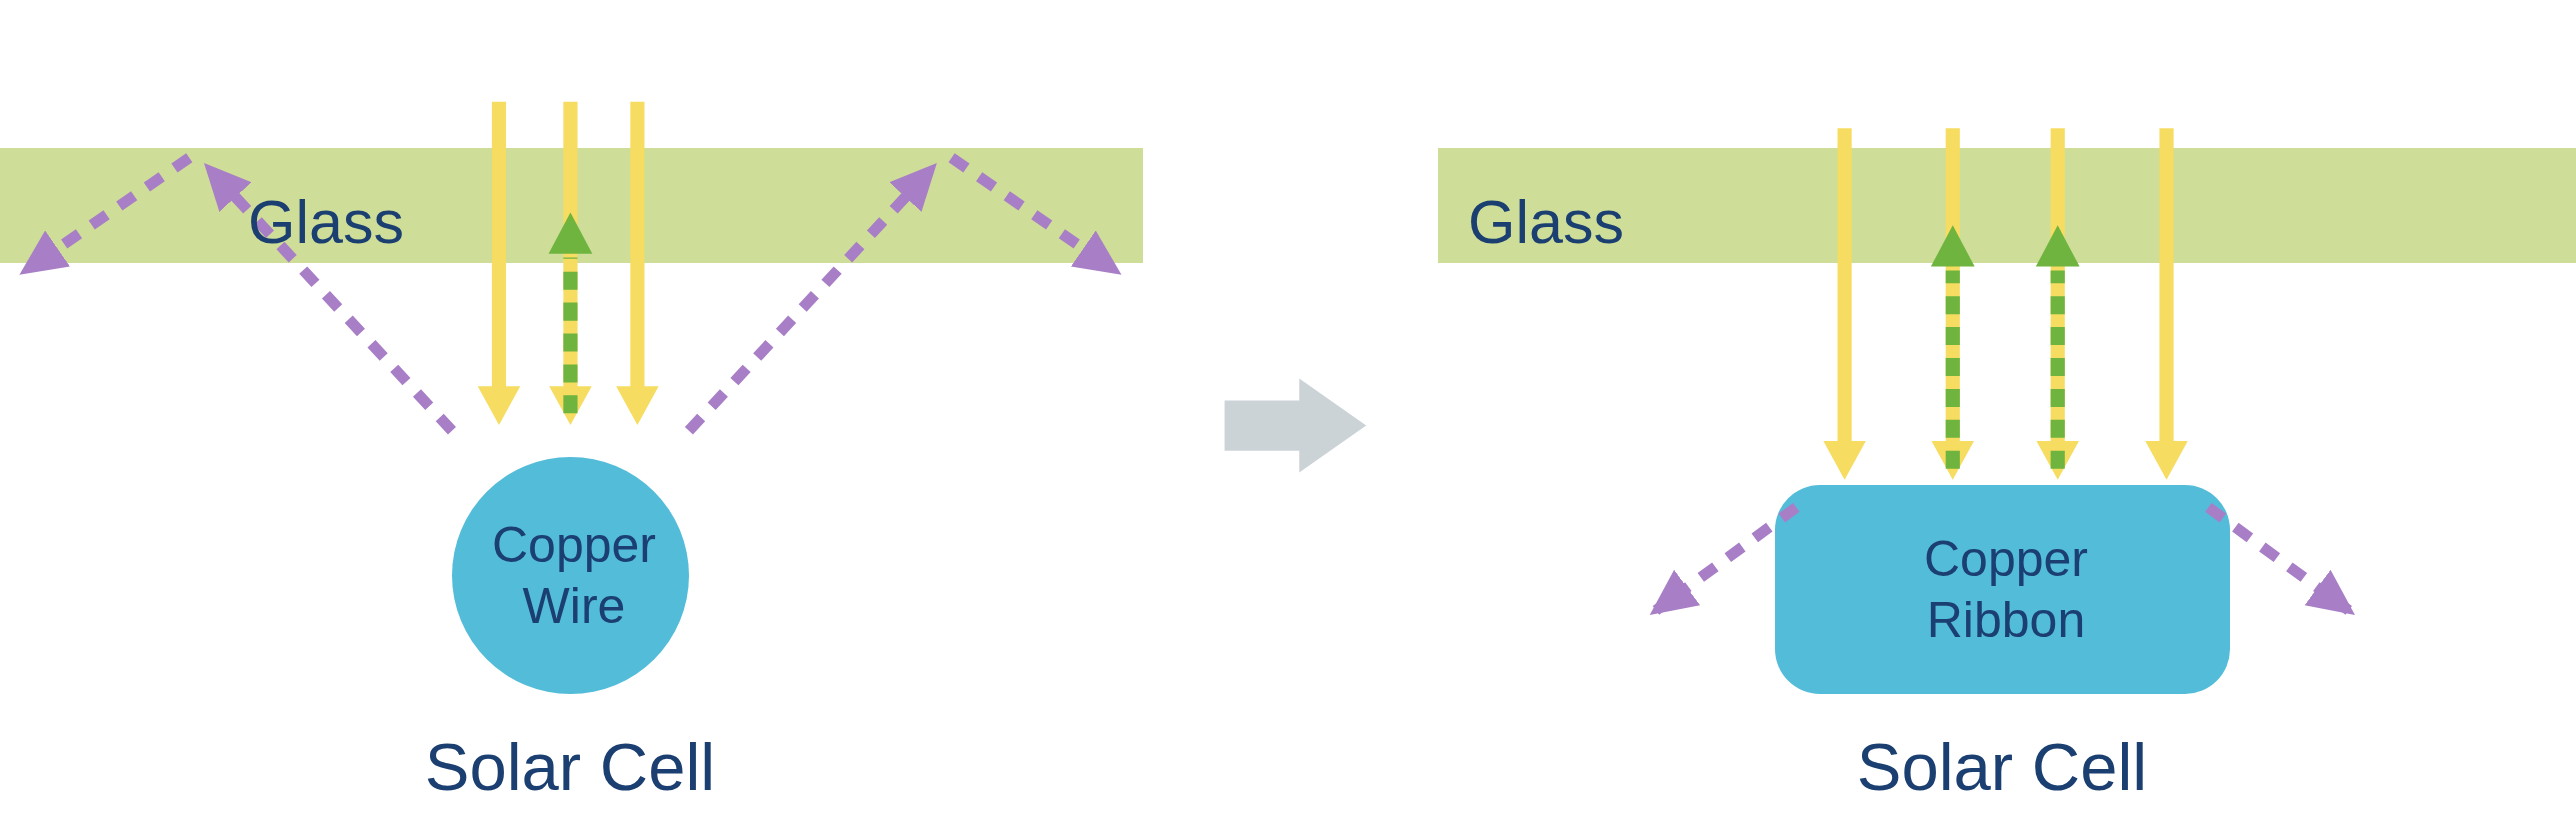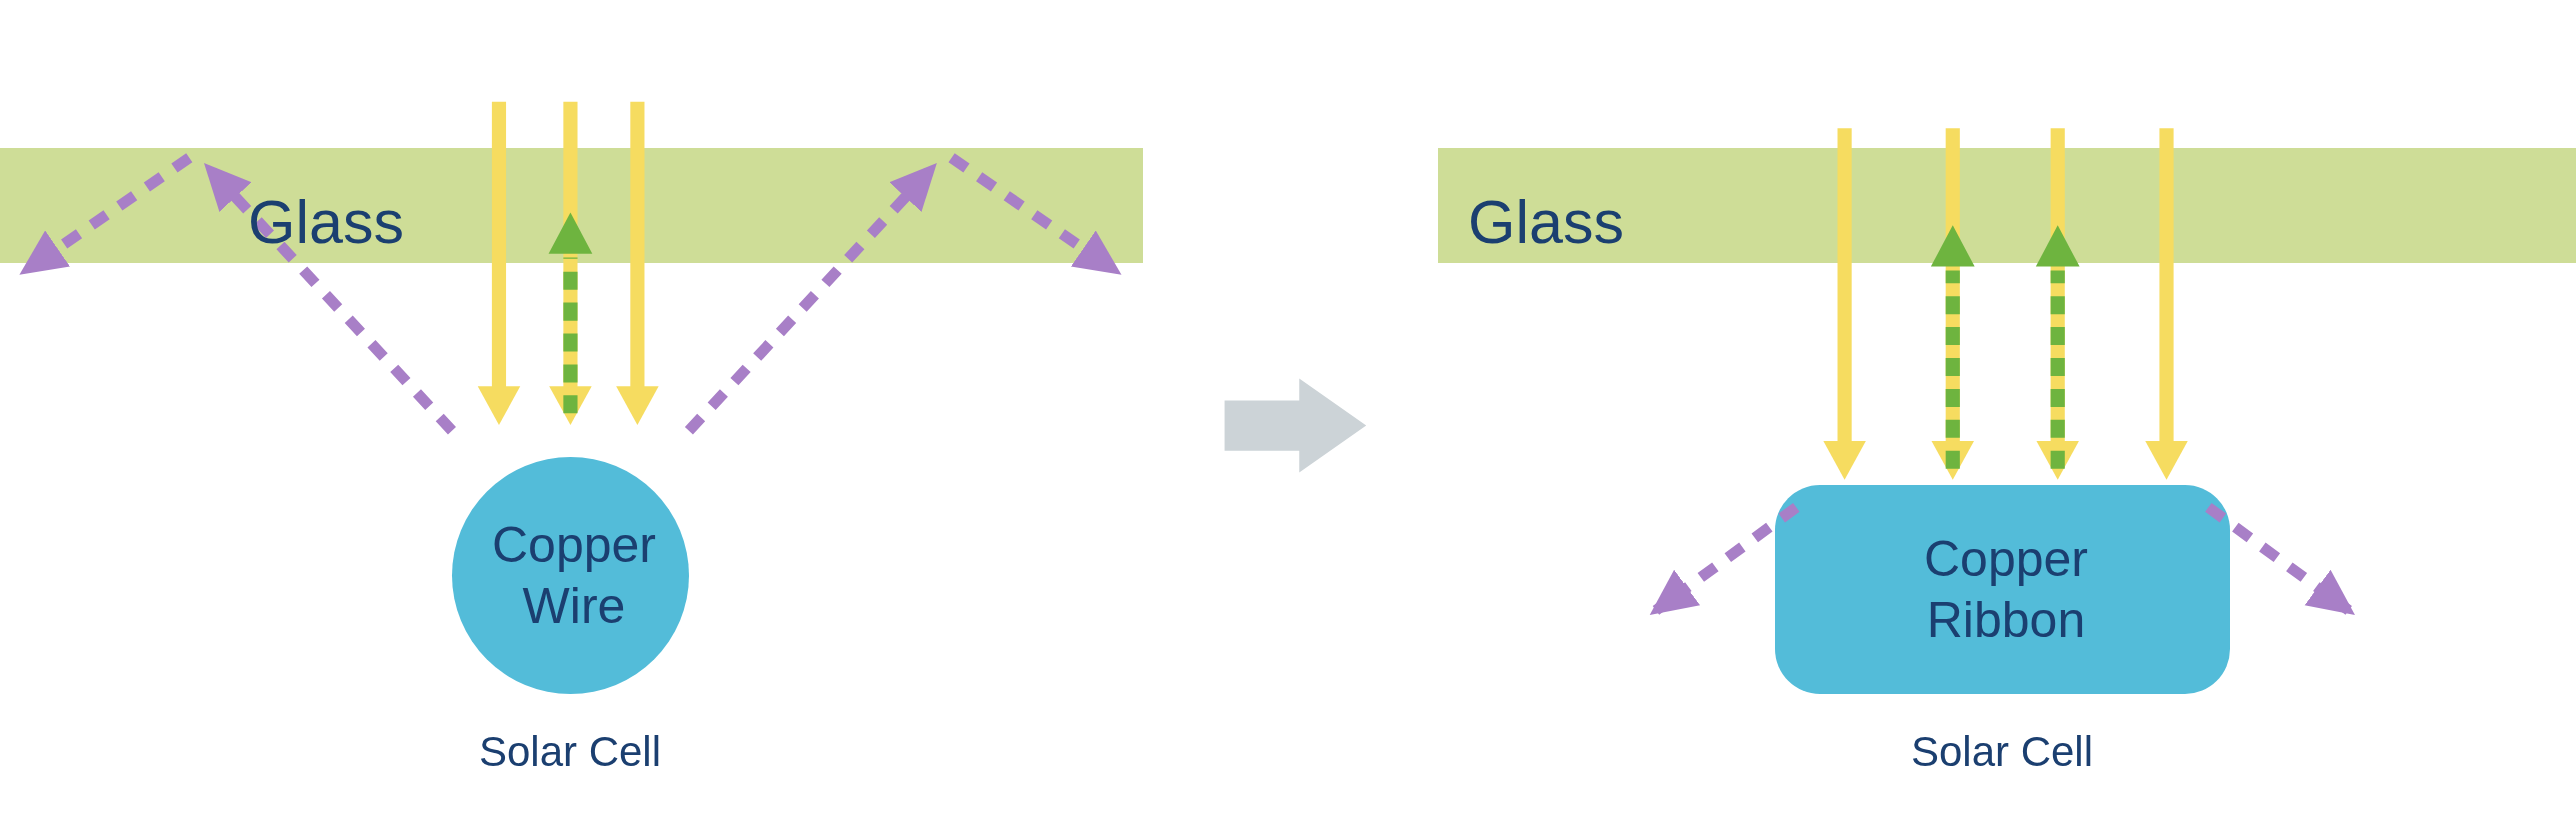--- a/index.html
+++ b/index.html
@@ -49,21 +49,21 @@
     display:flex;align-items:center;justify-content:center;
     z-index:2;
   }
   .component-label{
     font-size:50px;line-height:1.22;text-align:center;
     white-space:pre-line;
     margin-left:7px;
   }
   .cell-label{
     position:absolute;top:728px;width:368px;
-    font-size:42px;text-align:center;
+    font-size:67px;text-align:center;
     z-index:4;
   }
   .cell-label.left{left:386px;}
   .cell-label.right{left:1818px;}
   .overlay{
     position:absolute;left:0;top:0;width:2576px;height:819px;
     z-index:3;
   }
   .yellow-shaft{stroke:var(--sun_yellow);stroke-width:22;}
   .yellow-fill{fill:var(--sun_yellow);}

